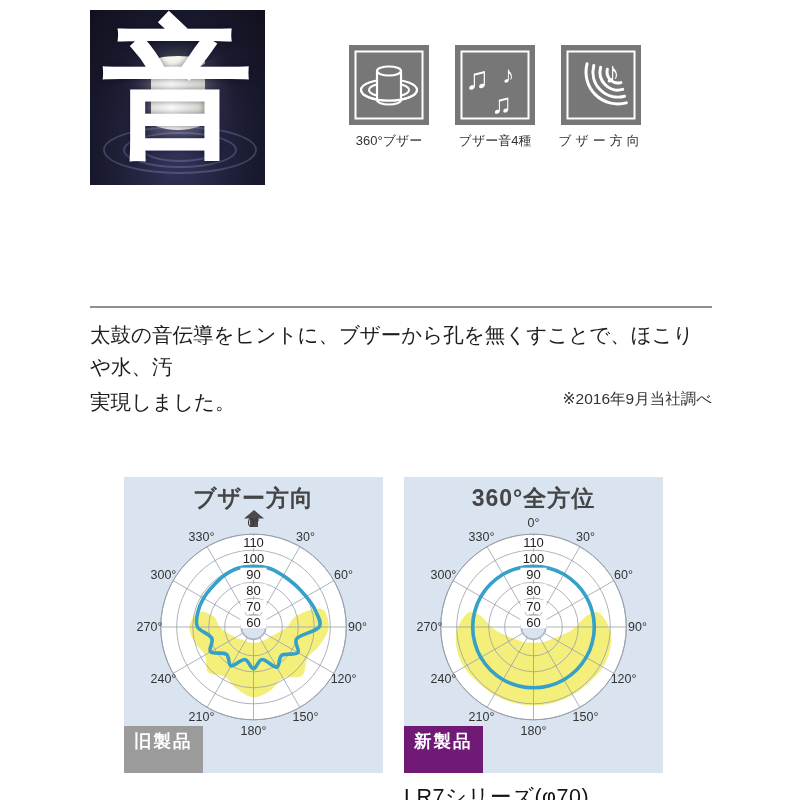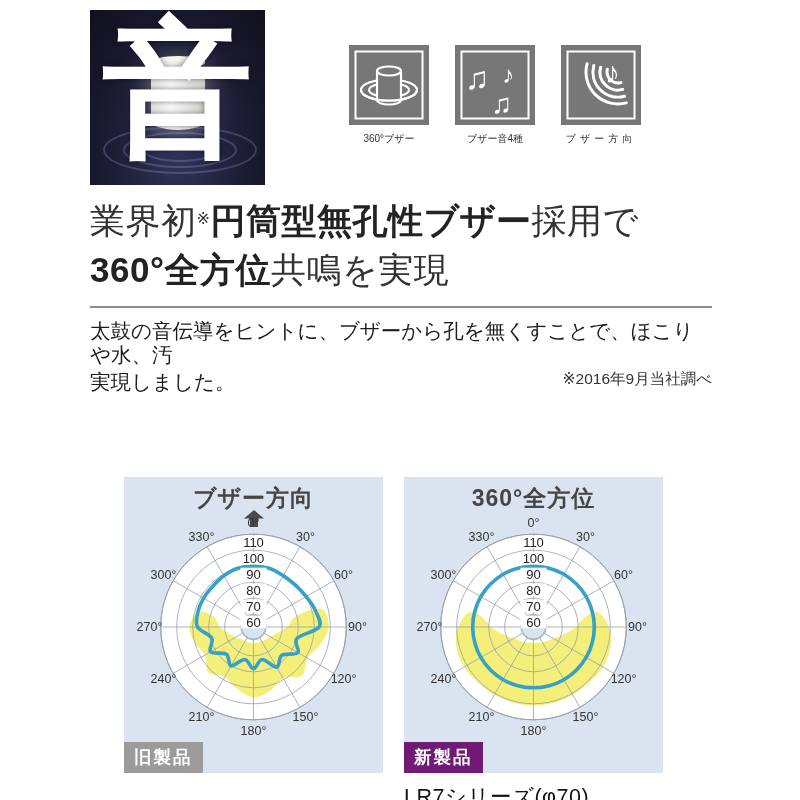--- a/index.html
+++ b/index.html
@@ -19,46 +19,46 @@
        background:linear-gradient(90deg,#e6e6de,#ffffff 38%,#d6d6cc);
        border-radius:27px/9px;box-shadow:0 0 28px rgba(255,255,230,.45);}
   .hero-kanji{position:absolute;left:0;top:-6px;width:100%;height:100%;z-index:2;
               display:flex;align-items:center;justify-content:center;
               font-size:150px;font-weight:bold;color:#fff;text-shadow:0 0 6px rgba(0,0,40,.5);}
 
   
   .features{position:absolute;left:345px;top:45px;display:flex;gap:18px;}
   .feature{width:88px;display:flex;flex-direction:column;align-items:center;}
   .ficon{width:80px;height:80px;display:block;}
-  .flabel{margin-top:7px;font-size:10px;color:#333;white-space:nowrap;}
+  .flabel{margin-top:7px;font-size:13px;color:#333;white-space:nowrap;}
   .flabel.spread{letter-spacing:4px;}
 
   
   .heading{position:absolute;left:90px;top:196px;margin:0;font-size:35px;line-height:49px;
            font-weight:normal;color:#333;letter-spacing:0.5px;}
   .heading b{color:#232323;}
   .heading sup{font-size:16px;vertical-align:top;position:relative;top:-2px;}
   .rule{position:absolute;left:90px;top:306px;width:622px;height:0;border-top:2px solid #8e8e8e;}
 
   
   .bodytext{position:absolute;left:90px;top:319px;width:622px;font-size:20.5px;
-            line-height:24px;color:#1c1c1c;}
+            line-height:32px;color:#1c1c1c;}
   .lastline{display:flex;justify-content:space-between;align-items:flex-end;}
   .footnote{font-size:15.5px;color:#333;padding-bottom:3px;}
 
   
   .charts{position:absolute;left:124px;top:477px;display:flex;gap:21px;}
   .chart-col{width:259px;}
   .panel{position:relative;width:259px;height:296px;background:#d9e4f0;}
   .ptitle{position:absolute;top:6px;left:0;width:100%;text-align:center;
           font-size:23px;font-weight:600;color:#454545;letter-spacing:1px;}
   .dir-arrow{position:absolute;top:33px;left:50%;transform:translateX(-50%);line-height:0;}
   svg.polar{position:absolute;left:0;top:40px;overflow:visible;}
   .badge{position:absolute;left:0;bottom:0;color:#fff;font-size:17.5px;font-weight:bold;
-         padding:3px 10px 4px;letter-spacing:2px;background:#9b9b9b;}
+         padding:3px 10px 20px;letter-spacing:2px;background:#9b9b9b;}
   .caption{margin-top:9px;font-size:21.5px;color:#141414;letter-spacing:0.5px;}
 </style>
 </head>
 <body>
 
 <div class="page">
 
   <div class="hero">
     <div class="ripple r1"></div>
     <div class="ripple r2"></div>
@@ -99,24 +99,20 @@
         <text x="44" y="38" font-size="30" fill="#fff">♪</text>
         <path d="M59.9 37.6 A11 11 0 0 1 46.4 24.2" fill="none" stroke="#fff" stroke-width="3" stroke-linecap="round"></path>
         <path d="M61.7 44.4 A18 18 0 0 1 39.6 22.3" fill="none" stroke="#fff" stroke-width="3" stroke-linecap="round"></path>
         <path d="M63.5 51.2 A25 25 0 0 1 32.8 20.5" fill="none" stroke="#fff" stroke-width="3" stroke-linecap="round"></path>
         <path d="M65.3 57.9 A32 32 0 0 1 26.1 18.7" fill="none" stroke="#fff" stroke-width="3" stroke-linecap="round"></path>
       </svg>
       <div class="flabel spread">ブザー方向</div>
     </div>
   </div>
 
-  <h1 class="heading">
-    <span>業界初</span><sup>※</sup><b>円筒型無孔性ブザー</b><span>採用で</span><br>
-    <b>360°全方位</b><span>共鳴を実現</span>
-  </h1>
   <div class="rule"></div>
 
   <div class="bodytext">
     <div>太鼓の音伝導をヒントに、ブザーから孔を無くすことで、ほこりや水、汚</div>
     <div class="lastline">
       <span>実現しました。</span>
       <span class="footnote">※2016年9月当社調べ</span>
     </div>
   </div>
 

